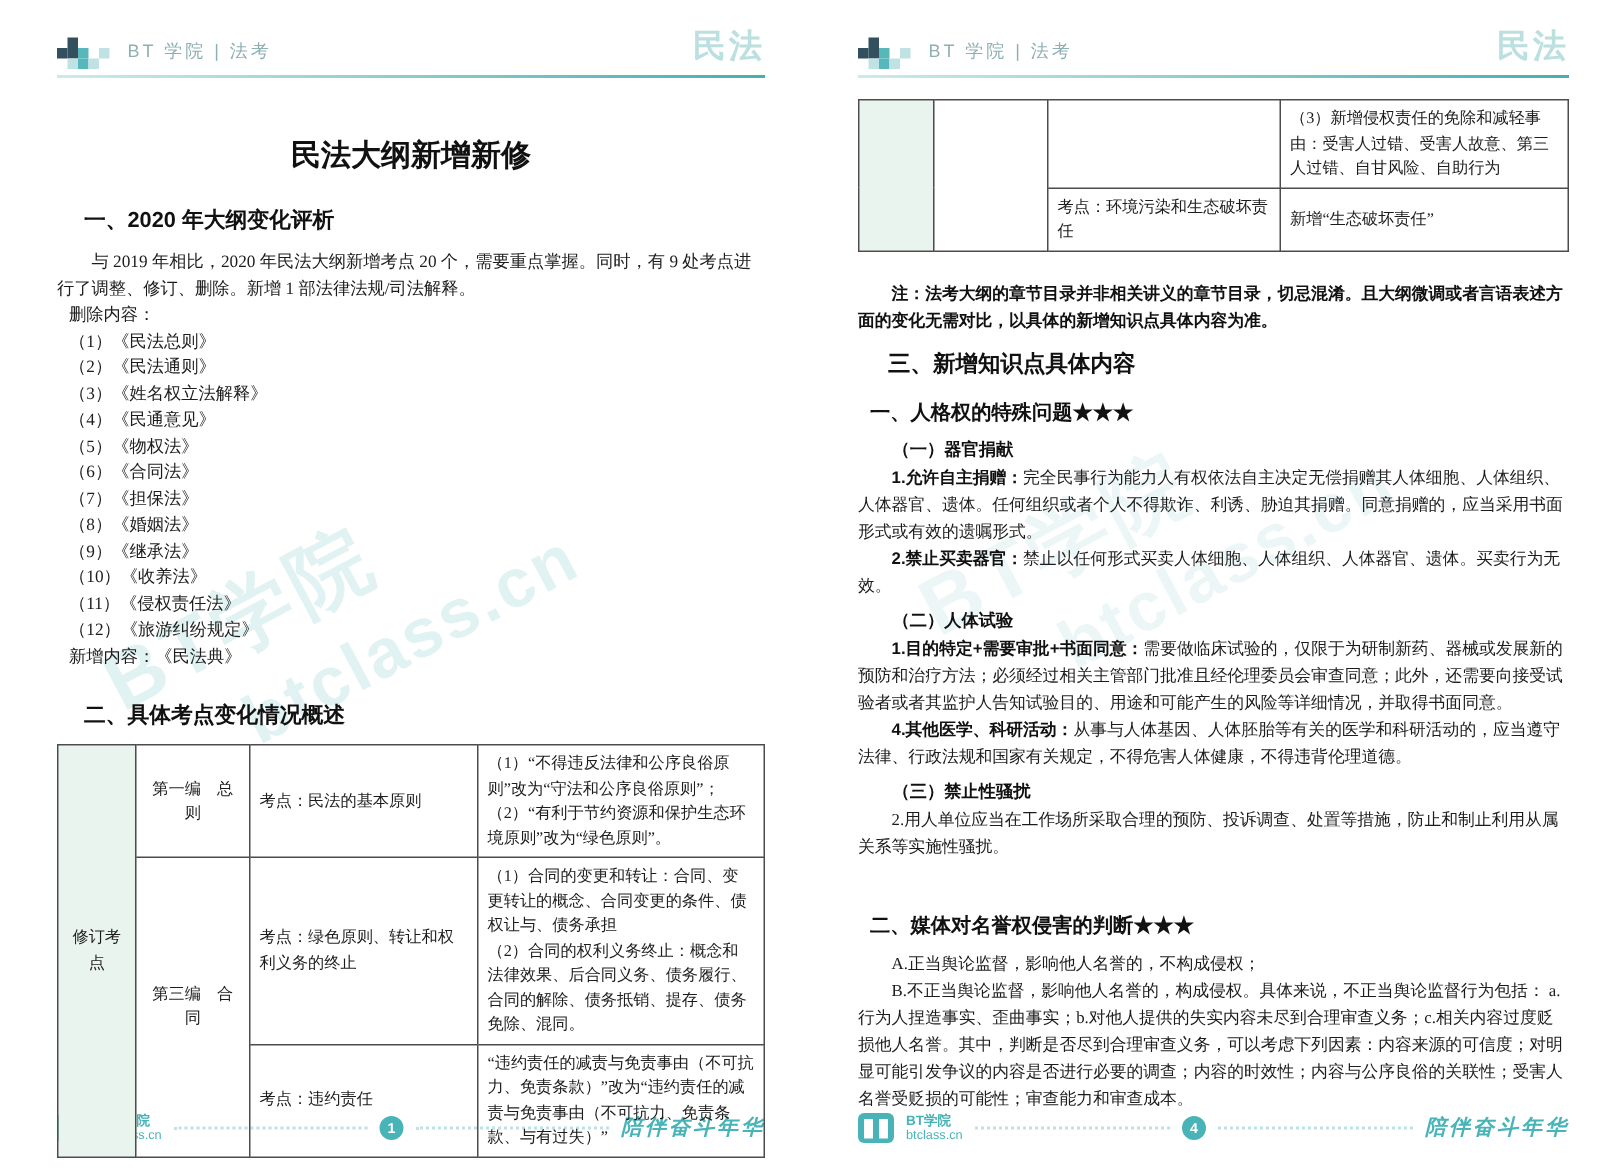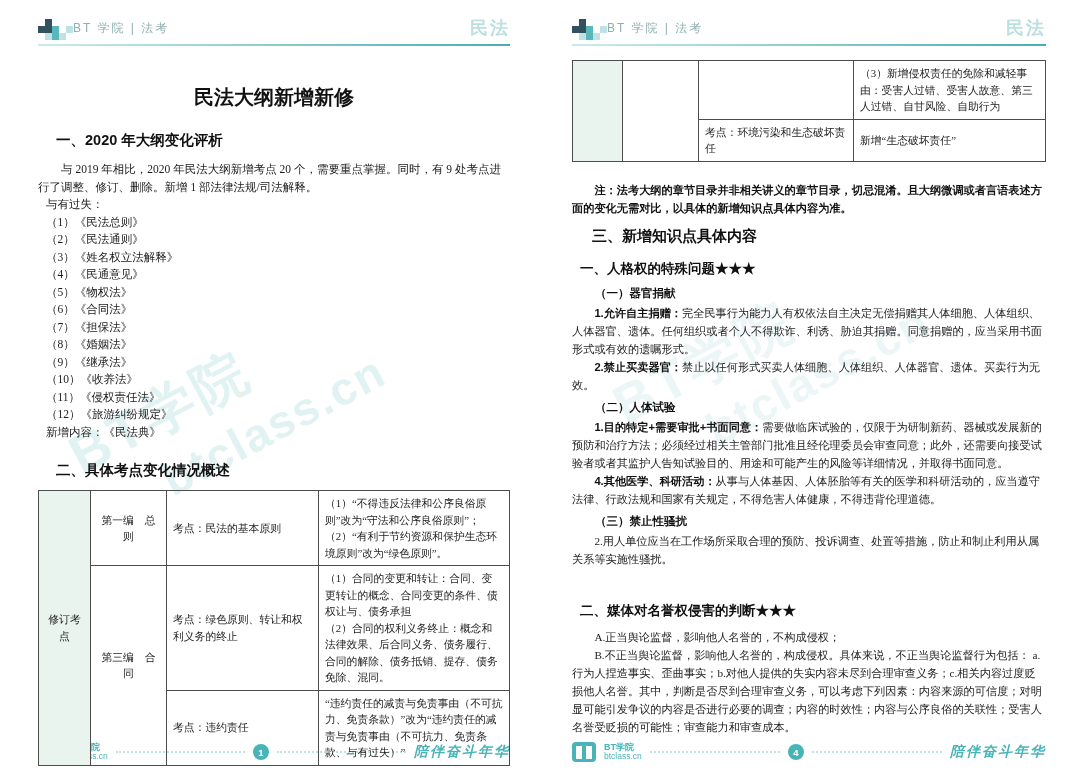--- a/index.html
+++ b/index.html
@@ -8,29 +8,29 @@
   .page { position:absolute; top:16px; height:752px; }
   .page-left  { left:38px;  width:472px; }
   .page-right { left:572px; width:474px; }
 
   
   .pg-header { display:flex; align-items:flex-end; justify-content:space-between;
                padding-bottom:4px; border-bottom:2.5px solid transparent;
                background:linear-gradient(#fff,#fff) padding-box,
                           linear-gradient(to right,#cdeaea,#46aeb3) border-box;
                border-image:none; }
-  .hdr-left { display:flex; align-items:center; gap:0; }
+  .hdr-left { display:flex; align-items:center; gap:12px; }
   .hlogo { display:grid; grid-template-columns:repeat(5,7px); grid-template-rows:repeat(3,7px); }
   .sq { width:7px; height:7px; }
   .sq.dark  { background:#33505f; }
   .sq.mid   { background:#57b7bb; }
   .sq.light { background:#bfe3e4; }
   .brand { font-family:"Liberation Sans",sans-serif; font-size:12px; letter-spacing:2px;
            color:#8fb0b2; padding-bottom:2px; }
-  .subject { font-family:"Liberation Sans",sans-serif; font-size:18px; font-weight:bold;
+  .subject { font-family:"Liberation Sans",sans-serif; font-size:22px; font-weight:bold;
              letter-spacing:2px; color:#bcdfdf;text-align:right; }
 
   
   .watermark { position:absolute; transform:rotate(-28deg); pointer-events:none;
                font-family:"Liberation Sans",sans-serif; font-weight:bold;
                color:rgba(105,188,192,0.20); z-index:0; }
   .wm1 { font-size:54px; letter-spacing:4px; }
   .wm2 { font-size:46px; margin-left:70px; letter-spacing:2px; }
   .page-left  .watermark { left:30px; top:330px; }
   .page-right .watermark { left:40px; top:280px; color:rgba(105,188,192,0.13); }
@@ -108,21 +108,21 @@
   <div class="watermark">
     <div class="wm1">BT学院</div>
     <div class="wm2">btclass.cn</div>
   </div>
 
   <div class="content">
     <h1 class="doc-title">民法大纲新增新修</h1>
 
     <h2 class="h-sec">一、2020 年大纲变化评析</h2>
     <p class="para">与 2019 年相比，2020 年民法大纲新增考点 20 个，需要重点掌握。同时，有 9 处考点进行了调整、修订、删除。新增 1 部法律法规/司法解释。</p>
-    <div class="plain-line">与有过失：</div>
+    <div class="plain-line">删除内容：</div>
     <div class="del-list">
       <div>（1）《民法总则》</div>
       <div>（2）《民法通则》</div>
       <div>（3）《姓名权立法解释》</div>
       <div>（4）《民通意见》</div>
       <div>（5）《物权法》</div>
       <div>（6）《合同法》</div>
       <div>（7）《担保法》</div>
       <div>（8）《婚姻法》</div>
       <div>（9）《继承法》</div>

